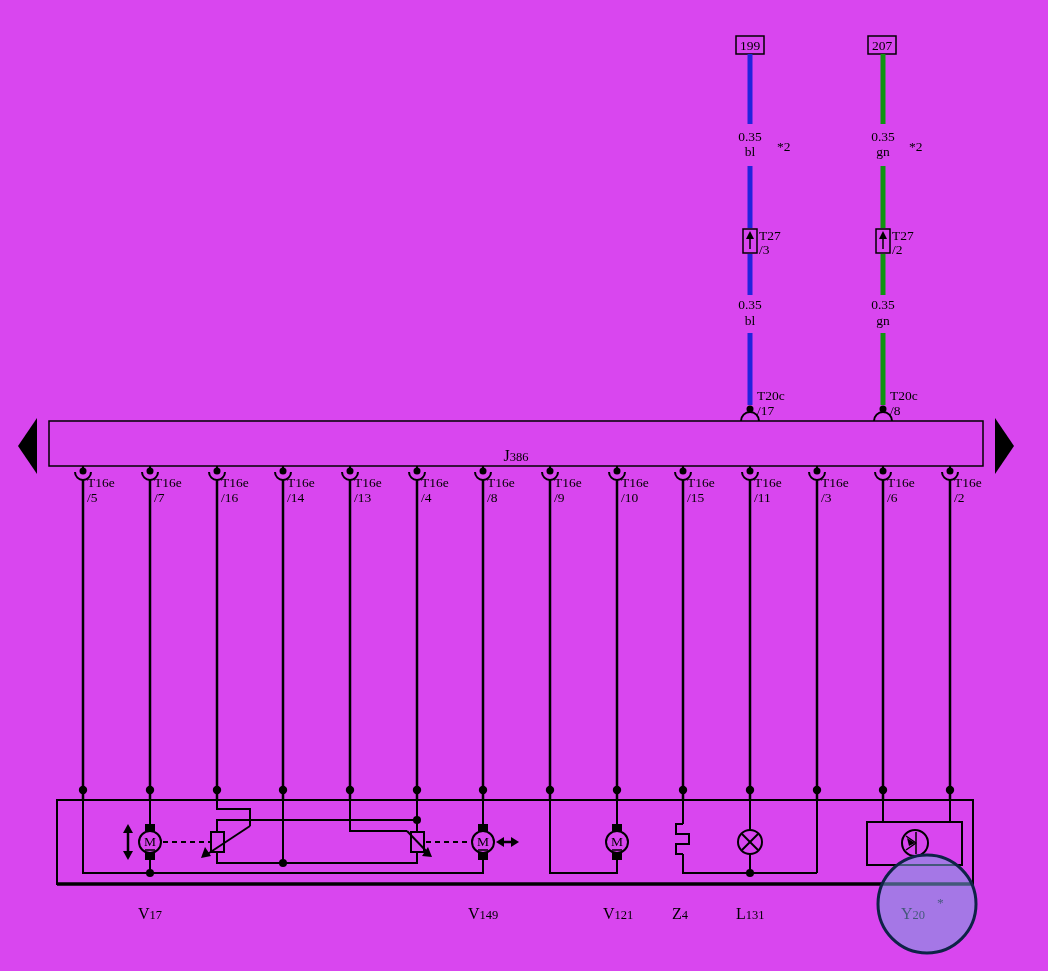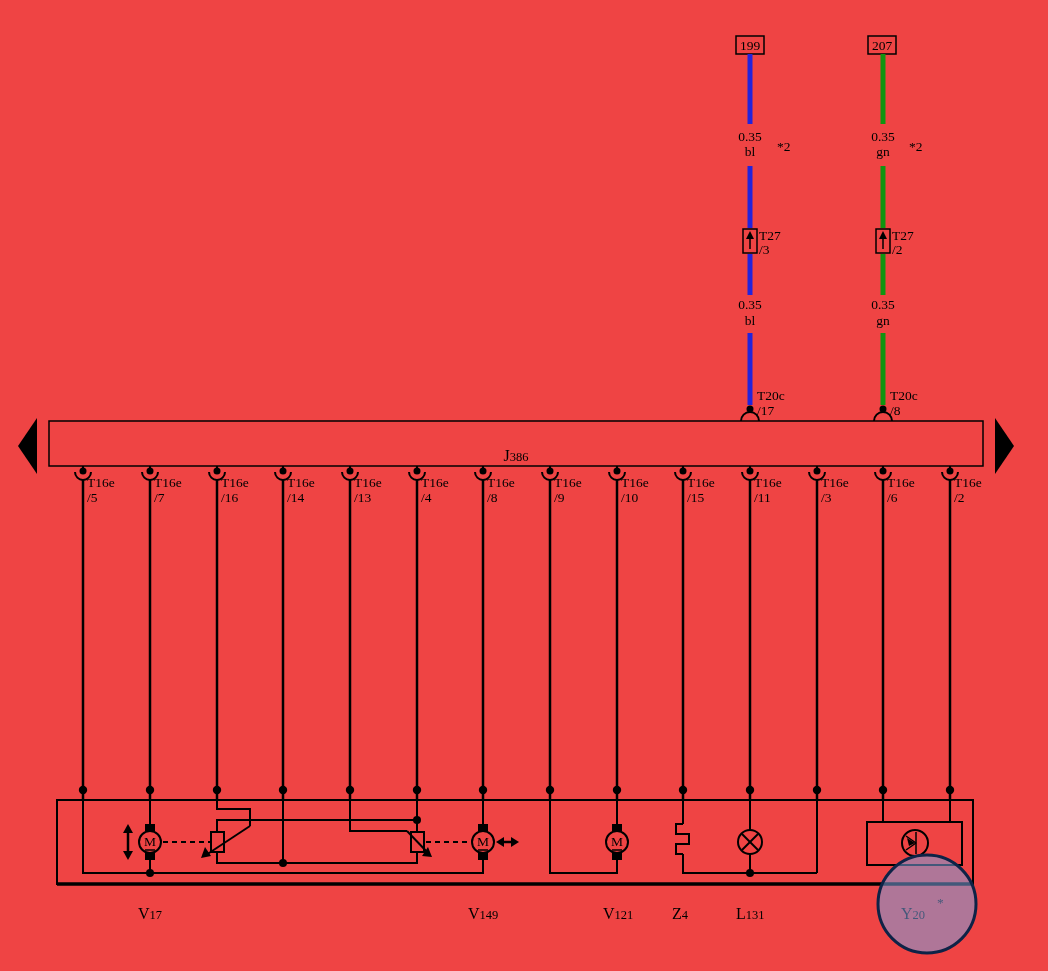--- a/index.html
+++ b/index.html
@@ -1,16 +1,16 @@
 <!DOCTYPE html>
 <html><head>
 <meta charset="utf-8">
 <style>
   html,body{margin:0;padding:0;background:#fff;}
-  .stage{position:relative;width:1048px;height:971px;background:#ef4444;overflow:hidden;}
+  .stage{position:relative;width:1048px;height:971px;background:#d946ef;overflow:hidden;}
   svg{display:block;}
   .txt{font-family:"Liberation Serif",serif;font-size:13.5px;fill:#000;}
   .txt-mid{text-anchor:middle;}
   .big{font-size:16px;}
   .small{font-size:12.5px;}
   .w{stroke:#000;stroke-width:2;fill:none;}
   .w25{stroke:#000;stroke-width:2.5;fill:none;}
   .thin{stroke:#000;stroke-width:1.5;fill:none;}
   .dash{stroke:#000;stroke-width:1.8;fill:none;stroke-dasharray:5 4;}
   .dot{fill:#000;stroke:none;}

